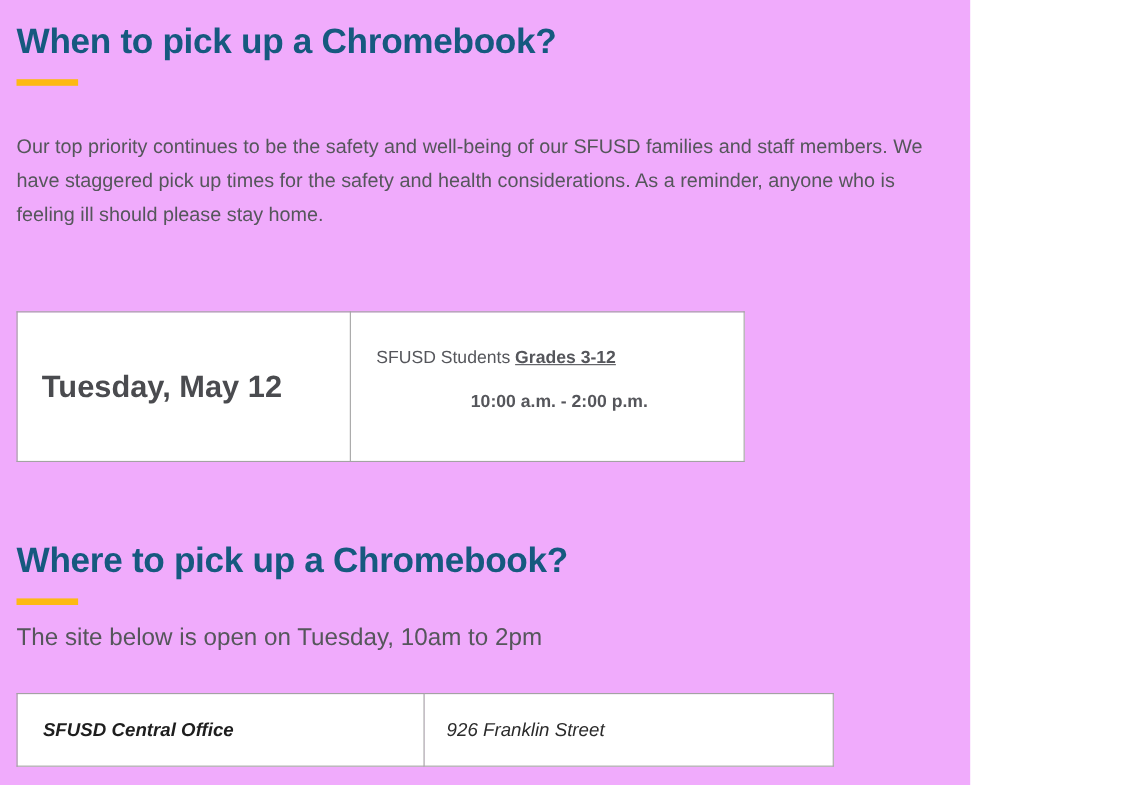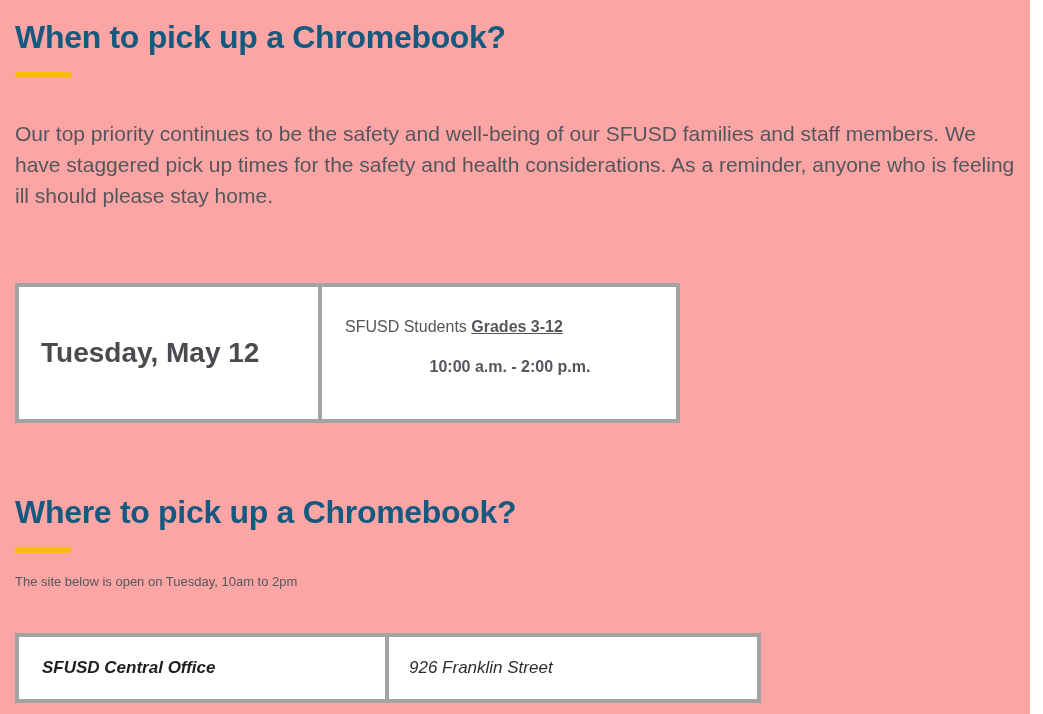--- a/index.html
+++ b/index.html
@@ -3,24 +3,24 @@
 <meta charset="utf-8">
 <style>
   * { box-sizing: border-box; }
   html, body {
     margin: 0;
     padding: 0;
     background: #ffffff;
     font-family: "Liberation Sans", sans-serif;
   }
   .page {
-    width: 1030px;
+    width: 882px;
     height: 714px;
     position: relative;
-    background: #fca5a5;
+    background: #f0abfc;
     padding: 0 15px;
     overflow: hidden;
   }
   h2.section-heading {
     margin: 0;
     padding-top: 18px;
     font-size: 32px;
     line-height: 38px;
     font-weight: 900;
     letter-spacing: -0.3px;
@@ -29,37 +29,37 @@
   .accent-bar {
     width: 56px;
     height: 6px;
     background: #FDB913;
     margin-top: 16px;
   }
   p.body-paragraph {
     margin: 0;
     margin-top: 40px;
     max-width: 1005px;
-    font-size: 21px;
+    font-size: 18px;
     line-height: 31px;
     color: #55565B;
   }
   p.intro-line {
     margin: 0;
     margin-top: 18px;
-    font-size: 13px;
+    font-size: 22px;
     line-height: 22px;
     color: #55565B;
   }
   table.data-table {
     border-collapse: collapse;
     table-layout: fixed;
   }
   table.data-table td {
-    border: 4px solid #a3a3a3;
+    border: 1px solid #a3a3a3;
     vertical-align: middle;
     background: #ffffff;
   }
   
   table.schedule-table { margin-top: 72px; width: 661px; }
   table.schedule-table td { height: 136px; }
   td.date-cell {
     width: 303px;
     padding-left: 22px;
     font-size: 28px;

